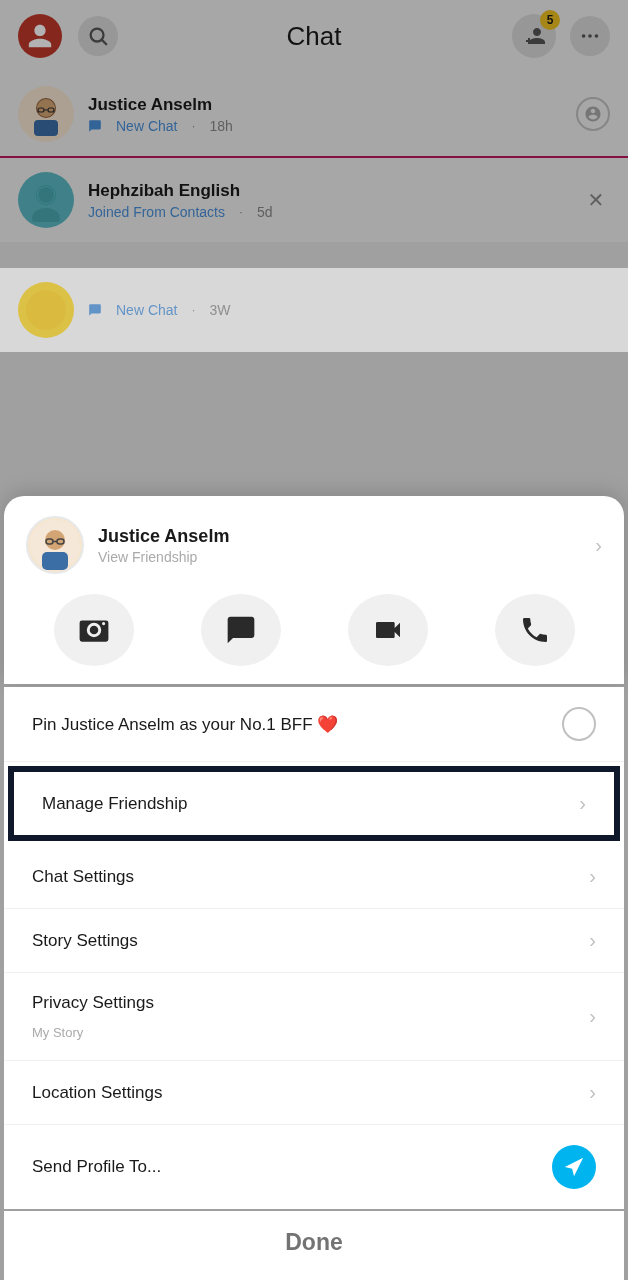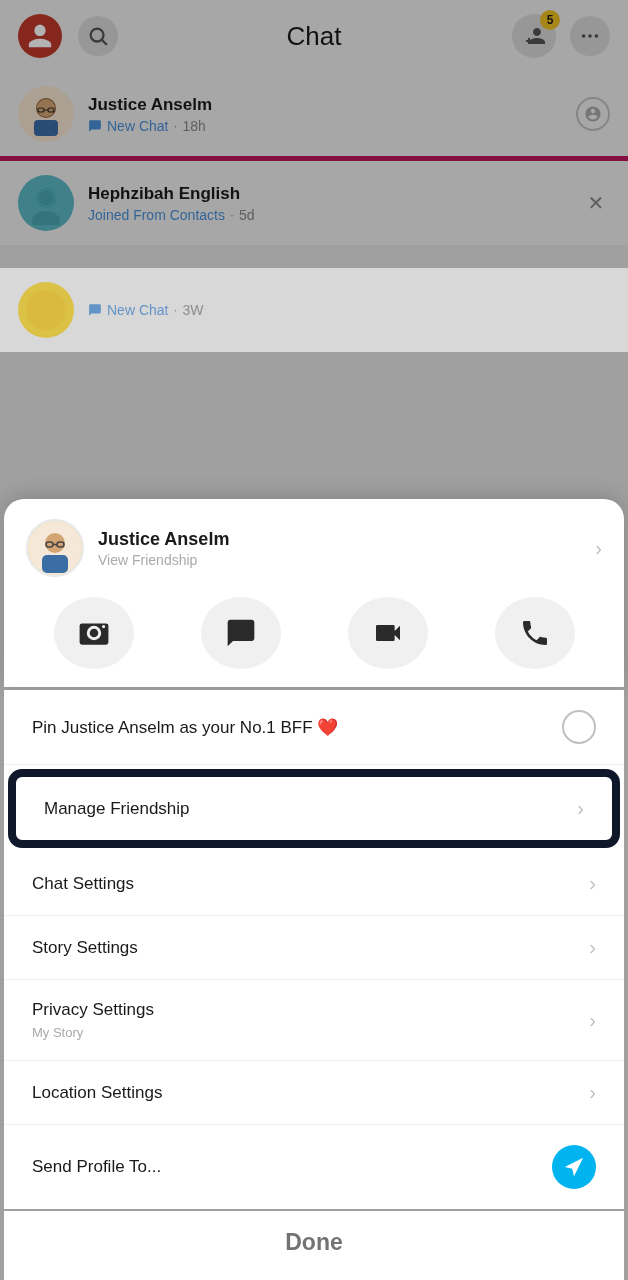--- a/index.html
+++ b/index.html
@@ -72,21 +72,21 @@
 
     
     .chat-list { background: #f0f0f0; }
     .chat-item {
       display: flex;
       align-items: center;
       padding: 14px 18px;
       background: #f0f0f0;
       position: relative;
     }
-    .chat-item + .chat-item { border-top: 5px solid #be185d; }
+    .chat-item + .chat-item { border-top: 2px solid #be185d; }
     .chat-avatar {
       width: 56px; height: 56px;
       border-radius: 50%;
       background: #4a4a4a;
       flex-shrink: 0;
       margin-right: 14px;
       overflow: hidden;
       display: flex; align-items: center; justify-content: center;
     }
     .chat-avatar.justice { background: #f5e6d0; }
@@ -94,21 +94,21 @@
     .chat-info { flex: 1; }
     .chat-name {
       font-size: 17px;
       font-weight: 600;
       color: #1a1a1a;
       margin-bottom: 3px;
     }
     .chat-sub {
       font-size: 14px;
       color: #4a90d9;
-      display: flex; align-items: center; gap: 5px;
+      display: flex; align-items: center; gap: 14px;
     }
     .chat-sub .dot { color: #888; font-size: 12px; }
     .chat-sub .time { color: #888; }
     .chat-action {
       width: 34px; height: 34px;
       border-radius: 50%;
       border: 2px solid #c0c0c0;
       display: flex; align-items: center; justify-content: center;
     }
     .close-btn {
@@ -200,32 +200,32 @@
     .menu-item {
       display: flex;
       align-items: center;
       justify-content: space-between;
       padding: 20px 28px;
       border-bottom: 1px solid #f0f0f0;
       cursor: pointer;
     }
     .menu-item:last-child { border-bottom: none; }
     .menu-item.highlighted {
-      border: 8px solid #0f172a;
+      border: 6px solid #0f172a;
       margin: 4px;
-      border-radius: 14px;
+      border-radius: 0;
     }
     .menu-item-text {
       font-size: 17px;
       color: #1a1a1a;
     }
     .menu-item-sub {
       font-size: 13px;
       color: #aaa;
-      margin-top: 5px;
+      margin-top: 12px;
     }
     .menu-item-right { display: flex; align-items: center; gap: 10px; }
     .toggle-circle {
       width: 34px; height: 34px;
       border-radius: 50%;
       border: 2px solid #c0c0c0;
       background: white;
     }
     .send-btn {
       width: 44px; height: 44px;

